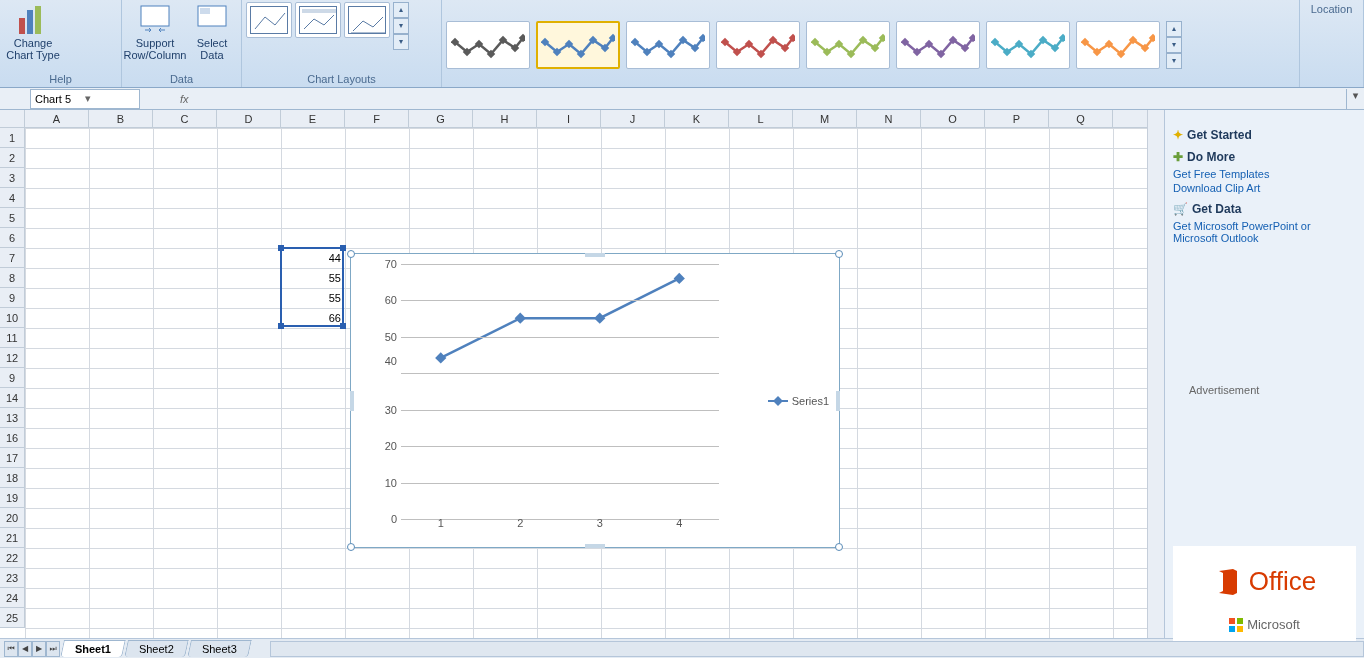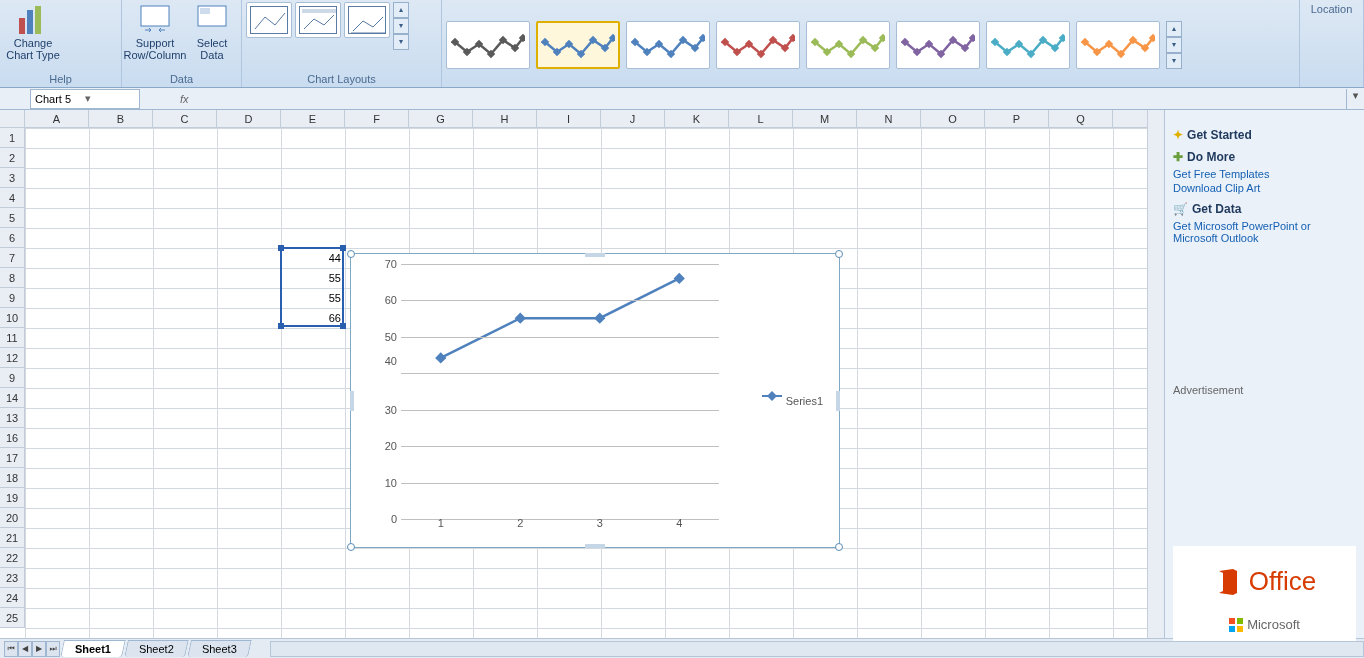--- a/index.html
+++ b/index.html
@@ -51,33 +51,33 @@
 .chartobj { position: absolute; border: 1px solid #7fa8c5; background: #fff; }
 .chartobj .sel-h { position: absolute; width: 8px; height: 8px; border: 1px solid #5a8cb8; background: #fff; border-radius: 50%; }
 .chartobj .sel-m { position: absolute; background: #c5d7e6; }
 .plot { position: absolute; left: 20px; top: 10px; right: 120px; bottom: 30px; }
 .plot .yaxis { position: absolute; left: 0; top: 0; bottom: 0; width: 30px; }
 .plot .yaxis span { position: absolute; right: 4px; font-size: 11px; color: #555; transform: translateY(-50%); }
 .plot .area { position: absolute; left: 30px; right: 0; top: 0; bottom: 0; }
 .plot .area .hg { position: absolute; left:0; right:0; height:1px; background:#bfbfbf; }
 .plot .xaxis { position: absolute; left:30px; right:0; bottom:-20px; height:20px; display:flex; }
 .plot .xaxis span { flex:1; text-align:center; color:#555; }
-.legend { position: absolute; right: 16px; top: 50%; transform: translateY(-50%); display: flex; gap: 4px; color: #555; }
+.legend { position: absolute; right: 10px; top: 50%; transform: translateY(-50%); display: flex; align-items: center; gap: 4px; color: #555; }
 .legend .mk { display:inline-block; width:20px; height:2px; background:#4f81bd; position:relative; }
 .legend .mk::after { content:""; position:absolute; left:50%; top:50%; width:7px; height:7px; background:#4f81bd; transform: translate(-50%,-50%) rotate(45deg); }
 
 svg.series path { fill:none; stroke:#4f81bd; stroke-width:2.5; }
 svg.series circle, svg.series rect.diamond { fill:#4f81bd; }
 
 .scrollbar-v { width: 17px; background: #e9eef5; border-left: 1px solid #c5ceda; }
 .side { width: 200px; background: #eaf1f9; border-left: 1px solid #b5c6da; padding: 10px 8px; font-size: 11px; color: #1e395b; }
 .side h3 { font-size: 12px; font-weight: bold; color: #1e395b; margin: 8px 0 4px 0; display:flex; align-items:center; gap:4px;}
 .side a { color: #1560b3; text-decoration: none; display: block; margin: 2px 0; cursor: pointer; }
 .side .ad { margin-top: 150px; background: #fff; padding: 20px 10px; text-align: center; }
-.side .adlabel { color:#666; font-size:11px; margin-top:140px; }
+.side .adlabel { color:#666; font-size:11px; margin-top:140px;margin-left:16px; }
 .office-word { font-size: 26px; color: #d83b01; font-weight: 300; }
 
 
 .tabs { height: 20px; background: #e4ebf3; border-top: 1px solid #b5c6da; display: flex; align-items: center; padding-left: 4px; }
 .tabs .nav { display:flex; gap:0; }
 .tabs .nav div { width:14px; height:16px; border:1px solid #9fb7d0; background:#dce5ef; font-size:8px; text-align:center; line-height:14px; cursor:pointer; color:#444;}
 .tab { padding: 2px 12px; border: 1px solid #9fb7d0; border-bottom: none; background: #dce5ef; cursor: pointer; margin-left: 2px; border-radius: 0 0 4px 4px; transform: skewX(-12deg); }
 .tab span { display:inline-block; transform: skewX(12deg); }
 .tab.active { background: #fff; font-weight: bold; }
 .hscroll { flex:1; margin-left:20px; height:16px; background:#dfe7f0; border:1px solid #b5c6da; }

